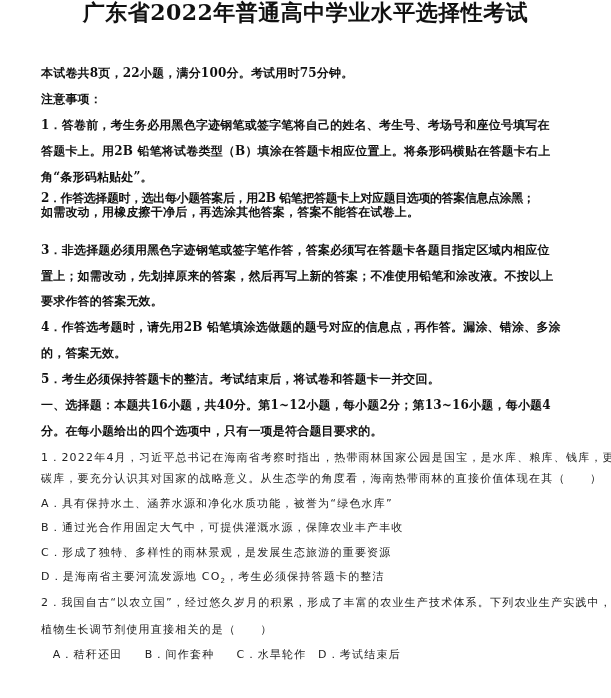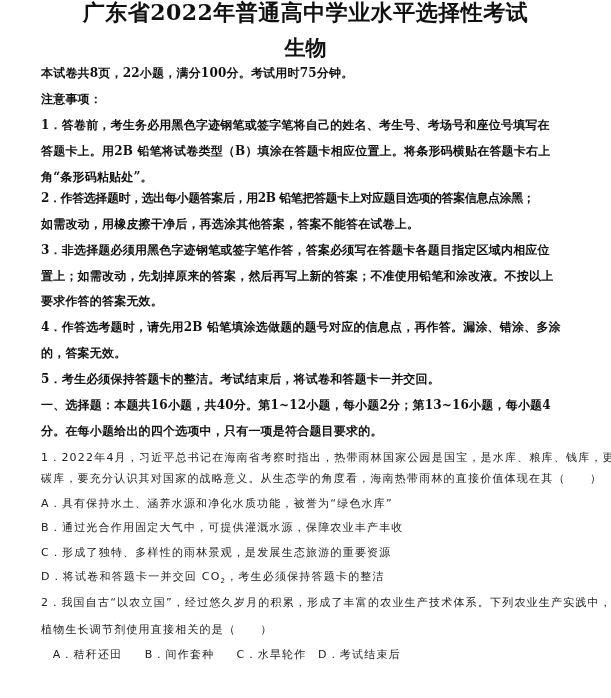--- a/index.html
+++ b/index.html
@@ -21,33 +21,32 @@
   .opt-a { width:93px; }
   .opt-b { width:91px; }
   .opt-c { width:93px; }
   sub { font-size:7px; }
 </style>
 </head>
 <body>
 
 <div class="page">
   <div class="title t1">广东省2022年普通高中学业水平选择性考试</div>
-  <div class="title t2">生物</div>
 
   <div class="line b" style="top:65px">本试卷共8页，22小题，满分100分。考试用时75分钟。</div>
   <div class="line b" style="top:91px">注意事项：</div>
 
   <div>
     <div class="line b" style="top:117px">1．答卷前，考生务必用黑色字迹钢笔或签字笔将自己的姓名、考生号、考场号和座位号填写在</div>
     <div class="line b" style="top:143px">答题卡上。用2B 铅笔将试卷类型（B）填涂在答题卡相应位置上。将条形码横贴在答题卡右上</div>
     <div class="line b" style="top:169px">角“条形码粘贴处”。</div>
   </div>
   <div>
     <div class="line b" style="top:190px; letter-spacing:-0.4px">2．作答选择题时，选出每小题答案后，用2B 铅笔把答题卡上对应题目选项的答案信息点涂黑；</div>
-    <div class="line b" style="top:216px">如需改动，用橡皮擦干净后，再选涂其他答案，答案不能答在试卷上。</div>
+    <div class="line b" style="top:204px">如需改动，用橡皮擦干净后，再选涂其他答案，答案不能答在试卷上。</div>
   </div>
   <div>
     <div class="line b" style="top:242px">3．非选择题必须用黑色字迹钢笔或签字笔作答，答案必须写在答题卡各题目指定区域内相应位</div>
     <div class="line b" style="top:268px">置上；如需改动，先划掉原来的答案，然后再写上新的答案；不准使用铅笔和涂改液。不按以上</div>
     <div class="line b" style="top:293px">要求作答的答案无效。</div>
   </div>
   <div>
     <div class="line b" style="top:319px">4．作答选考题时，请先用2B 铅笔填涂选做题的题号对应的信息点，再作答。漏涂、错涂、多涂</div>
     <div class="line b" style="top:345px">的，答案无效。</div>
   </div>
@@ -59,21 +58,21 @@
     <div class="line b" style="top:397px">一、选择题：本题共16小题，共40分。第1~12小题，每小题2分；第13~16小题，每小题4</div>
     <div class="line b" style="top:423px">分。在每小题给出的四个选项中，只有一项是符合题目要求的。</div>
   </div>
 
   <div>
     <div class="line n" style="top:450px">1．2022年4月，习近平总书记在海南省考察时指出，热带雨林国家公园是国宝，是水库、粮库、钱库，更是</div>
     <div class="line n" style="top:471px">碳库，要充分认识其对国家的战略意义。从生态学的角度看，海南热带雨林的直接价值体现在其（　　）</div>
     <div class="line n" style="top:496px">A．具有保持水土、涵养水源和净化水质功能，被誉为“绿色水库”</div>
     <div class="line n" style="top:520px">B．通过光合作用固定大气中，可提供灌溉水源，保障农业丰产丰收</div>
     <div class="line n" style="top:545px">C．形成了独特、多样性的雨林景观，是发展生态旅游的重要资源</div>
-    <div class="line n" style="top:569px"><span>D．将试卷和答题卡一并交回 CO</span><sub>2</sub><span>，考生必须保持答题卡的整洁</span></div>
+    <div class="line n" style="top:569px"><span>D．是海南省主要河流发源地 CO</span><sub>2</sub><span>，考生必须保持答题卡的整洁</span></div>
   </div>
 
   <div>
     <div class="line n" style="top:595px">2．我国自古“以农立国”，经过悠久岁月的积累，形成了丰富的农业生产技术体系。下列农业生产实践中，与</div>
     <div class="line n" style="top:622px">植物生长调节剂使用直接相关的是（　　）</div>
     <div class="line n opts" style="top:647px">
       <span class="opt-a">A．秸秆还田</span><span class="opt-b">B．间作套种</span><span class="opt-c">C．水旱轮作</span><span>D．考试结束后</span>
     </div>
   </div>
 </div>

